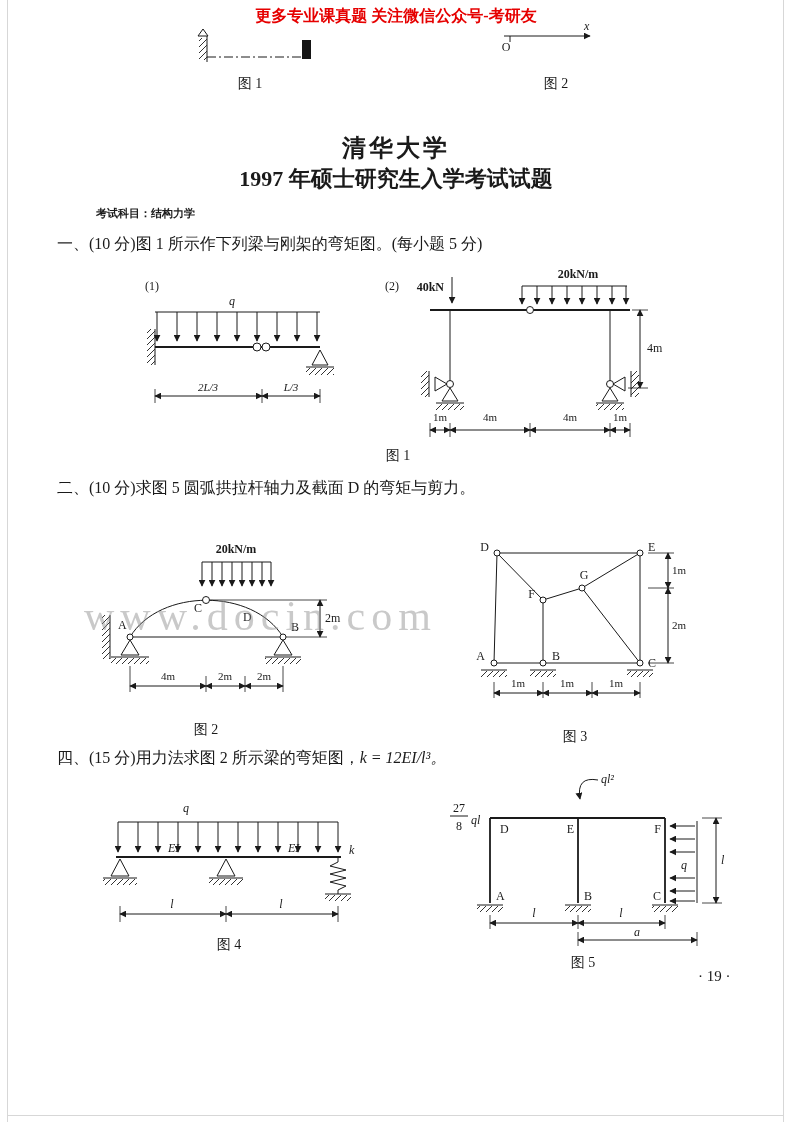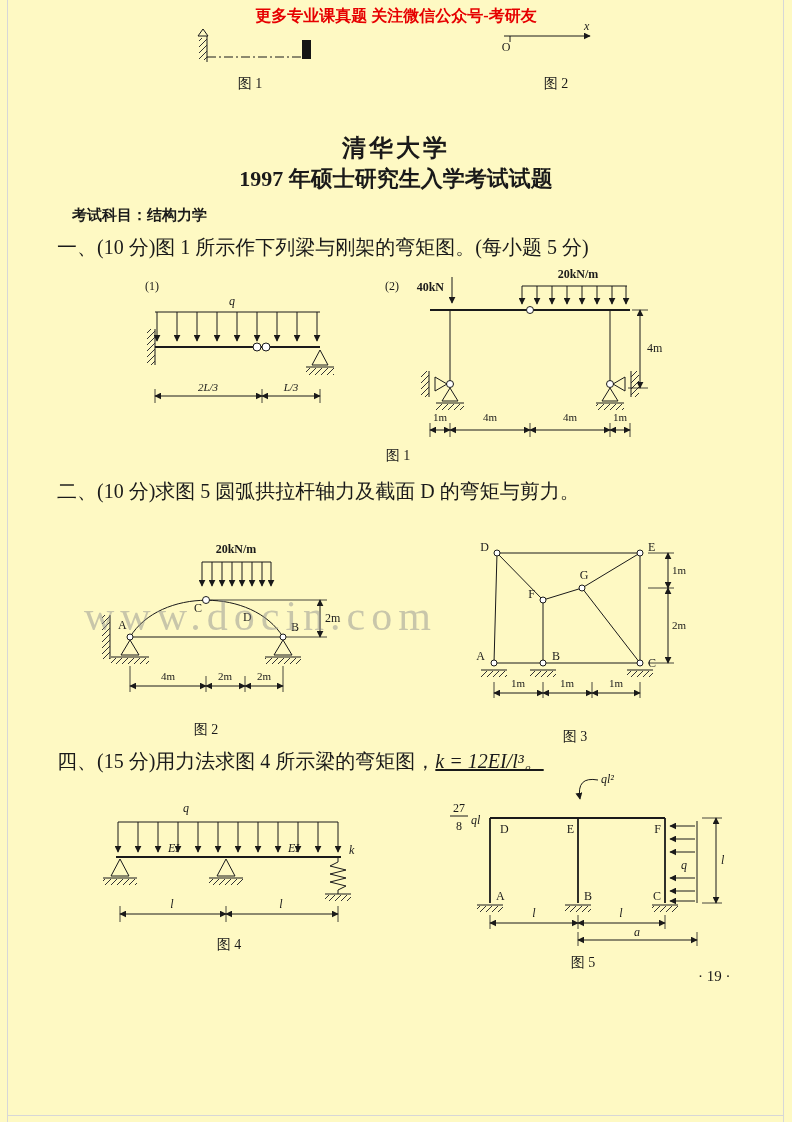--- a/index.html
+++ b/index.html
@@ -1,23 +1,23 @@
 <!DOCTYPE html>
 <html><head>
 <meta charset="utf-8">
 <style>
   * { margin:0; padding:0; box-sizing:border-box; }
   body { background:#e9e9e9; font-family:"Liberation Serif", serif; }
-  #page { position:relative; width:792px; height:1122px; background:#fef9c3; margin:0 auto; overflow:hidden; color:#1a1a1a; }
+  #page { position:relative; width:792px; height:1122px; background:#ffffff; margin:0 auto; overflow:hidden; color:#1a1a1a; }
   .banner { position:absolute; top:6px; left:0; width:100%; text-align:center; color:#e60000; font-weight:bold; font-size:16px; }
   .title-university { position:absolute; top:132px; left:0; width:100%; text-align:center; font-size:24px; font-weight:bold; letter-spacing:3px;font-family:Liberation Serif, serif; }
   .title-exam { position:absolute; top:164px; left:0; width:100%; text-align:center; font-size:22px; font-weight:bold; }
-  .subject { position:absolute; top:206px; left:72px; font-size:15px; font-weight:bold; }
-  .q { position:absolute; left:57px; width:720px; font-size:20px; }
-  .formula { font-style:italic;text-decoration:underline; }
+  .subject { position:absolute; top:206px; left:96px; font-size:11px; font-weight:bold; }
+  .q { position:absolute; left:57px; width:720px; font-size:16px; }
+  .formula { font-style:italic; }
   .watermark { position:absolute; left:84px; top:592px; font-size:42px; letter-spacing:6px;
                color:#8f8f8f; opacity:.48; white-space:nowrap; z-index:5; }
   .pageno { position:absolute; left:698px; top:968px; font-size:15px; }
   .scan { position:absolute; background:#d7d7d7; }
   svg { position:absolute; overflow:visible; }
   svg text { fill:#1a1a1a; font-family:"Liberation Serif",serif; font-size:12px; }
   .ln  { stroke:#1a1a1a; stroke-width:1; fill:none; }
   .ln2 { stroke:#1a1a1a; stroke-width:1.8; fill:none; }
   .thin{ stroke:#1a1a1a; stroke-width:0.8; fill:none; }
   .nd  { fill:#fff; stroke:#1a1a1a; stroke-width:1; }
@@ -293,21 +293,21 @@
       <line class="ln" x1="543" y1="693" x2="592" y2="693" marker-start="url(#ar)" marker-end="url(#ar)"></line>
       <line class="ln" x1="592" y1="693" x2="640" y2="693" marker-start="url(#ar)" marker-end="url(#ar)"></line>
       <text class="sm" x="518" y="687" text-anchor="middle">1m</text>
       <text class="sm" x="567" y="687" text-anchor="middle">1m</text>
       <text class="sm" x="616" y="687" text-anchor="middle">1m</text>
     </g>
     <text class="cap" x="575" y="741" text-anchor="middle">图 3</text>
   </svg>
 
   <div class="q" style="top:748px">
-    <span>四、(15 分)用力法求图 4 所示梁的弯矩图，</span><span class="formula">k = 12EI/l³。</span>
+    <span>四、(15 分)用力法求图 2 所示梁的弯矩图，</span><span class="formula">k = 12EI/l³。</span>
   </div>
 
   <svg style="left:85px;top:785px" width="295" height="180" viewBox="85 785 295 180">
     <g>
       <text class="it" x="183" y="812" font-size="13">q</text>
       <line class="ln" x1="118" y1="822" x2="338" y2="822"></line>
       <line class="ln" x1="118" y1="822" x2="118" y2="852" marker-end="url(#ar)"></line>
       <line class="ln" x1="138" y1="822" x2="138" y2="852" marker-end="url(#ar)"></line>
       <line class="ln" x1="158" y1="822" x2="158" y2="852" marker-end="url(#ar)"></line>
       <line class="ln" x1="178" y1="822" x2="178" y2="852" marker-end="url(#ar)"></line>

